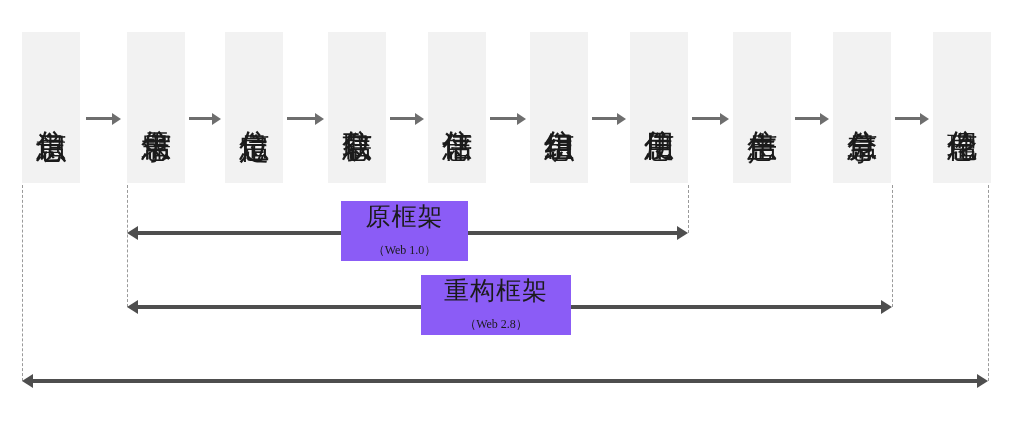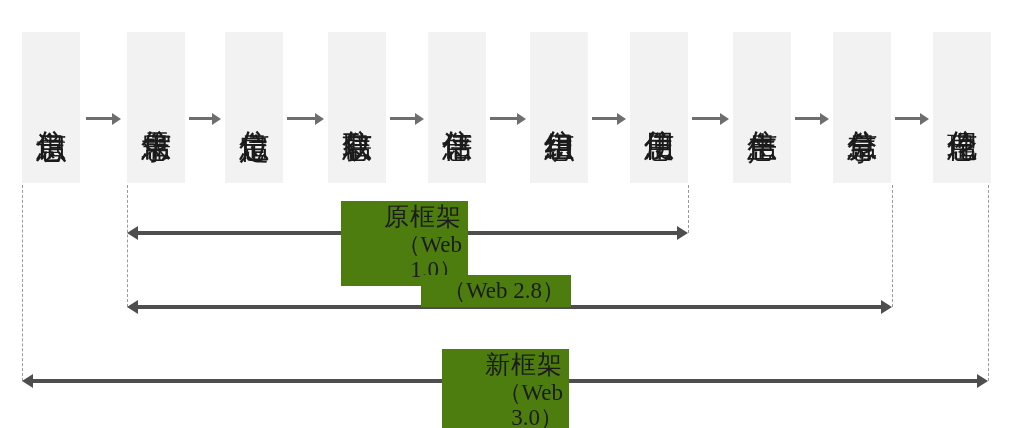--- a/index.html
+++ b/index.html
@@ -83,37 +83,37 @@
     width: 0;
     height: 0;
     border-top: 7px solid transparent;
     border-bottom: 7px solid transparent;
   }
   .band-arrow.left  { border-right: 11px solid #4e4e4e; }
   .band-arrow.right { border-left: 11px solid #4e4e4e; }
 
   .band-caption {
     position: absolute;
-    background: #4d7c0f;
-    text-align: right;
+    background: #8b5cf6;
+    text-align: center;
     color: #1b1b1b;
     padding: 2px 6px 4px 6px;
     box-sizing: border-box;
     line-height: 1.1;
   }
   .band-caption .cap-main {
     display: block;
     font-size: 25px;
     letter-spacing: 1px;
     font-family: "Liberation Serif", "DejaVu Serif", serif;
   }
   .band-caption .cap-sub {
     display: block;
-    font-size: 23px;
-    margin-top: 1px;
+    font-size: 12px;
+    margin-top: 13px;
     font-family: "Liberation Serif", "DejaVu Serif", serif;
   }
 </style>
 </head>
 <body>
 
 <div id="diagram">
     <div class="stage-box" style="left: 22px; width: 58px;">
       <div class="stage-label">信息意识</div>
     </div>
@@ -189,22 +189,19 @@
     <div class="band-arrow left" style="left: 127px; top: 226px;"></div>
     <div class="band-arrow right" style="left: 677px; top: 226px;"></div>
     <div class="band-caption" style="left: 341px; top: 201px; width: 127px;">
       <span class="cap-main">原框架</span>
       <span class="cap-sub">（Web 1.0）</span>
     </div>
     <div class="band-line" style="left: 138px; width: 743px; top: 305px;"></div>
     <div class="band-arrow left" style="left: 127px; top: 300px;"></div>
     <div class="band-arrow right" style="left: 881px; top: 300px;"></div>
     <div class="band-caption" style="left: 421px; top: 275px; width: 150px;">
+      <span class="cap-main">重构框架</span>
       <span class="cap-sub">（Web 2.8）</span>
     </div>
     <div class="band-line" style="left: 33px; width: 944px; top: 379px;"></div>
     <div class="band-arrow left" style="left: 22px; top: 374px;"></div>
     <div class="band-arrow right" style="left: 977px; top: 374px;"></div>
-    <div class="band-caption" style="left: 442px; top: 349px; width: 127px;">
-      <span class="cap-main">新框架</span>
-      <span class="cap-sub">（Web 3.0）</span>
-    </div>
   </div>
 
 </body></html>

